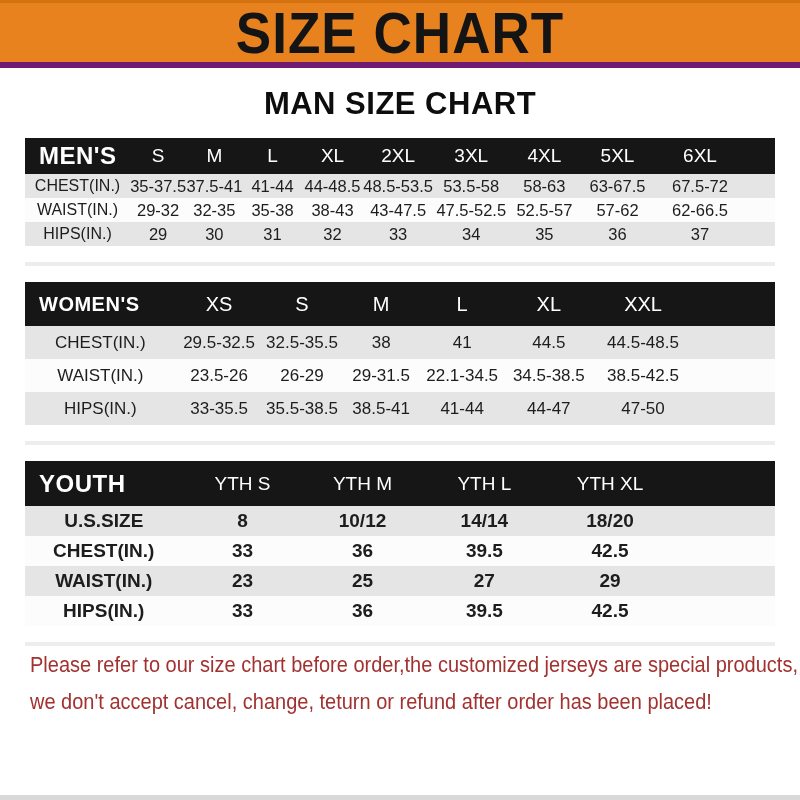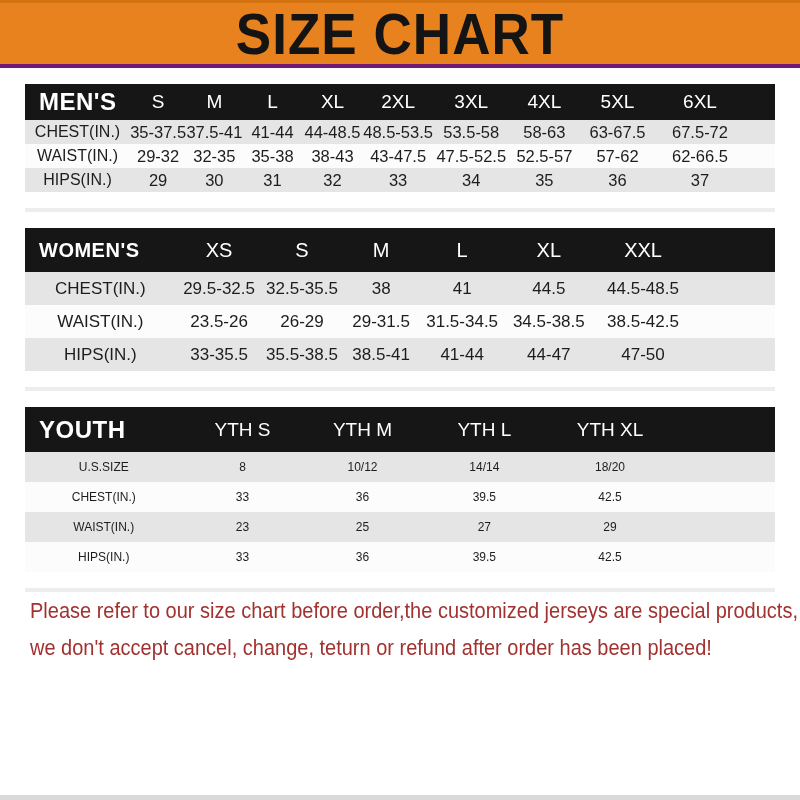--- a/index.html
+++ b/index.html
@@ -7,21 +7,21 @@
     --stripe:#e5e5e5; --row-white:#fcfcfc; --footer-text:#a23230; --edge:#ededed; --bottom-bar:#d9d9d9;
   }
   *{box-sizing:border-box;}
   html,body{margin:0;padding:0;}
   body{
     width:800px;height:800px;overflow:hidden;background:#ffffff;position:relative;
     font-family:"Liberation Sans", sans-serif;color:#1c1c1c;
   }
   .banner{
     height:68px;background:var(--banner-bg);
-    border-top:3px solid #d4720f;border-bottom:4px solid #701a75;
+    border-top:3px solid #d4720f;border-bottom:6px solid #701a75;
     display:flex;align-items:center;justify-content:center;
   }
   .banner-title{
     font-size:52px;font-weight:bold;color:var(--banner-text);
     letter-spacing:1px;transform:scale(1.02,1.12);white-space:nowrap;
   }
   .section-title{
     text-align:center;font-size:31px;line-height:36px;font-weight:bold;color:#0d0d0d;
     letter-spacing:0.5px;
   }
@@ -37,34 +37,35 @@
   tbody tr:nth-child(odd){background:var(--stripe);}
   tbody tr:nth-child(even){background:var(--row-white);}
   .tbl-men thead tr{height:36px;}
   .tbl-men tbody tr{height:24px;}
   .tbl-women thead tr{height:44px;}
   .tbl-women tbody tr{height:33px;}
   .tbl-women th{font-size:20px;}
   .tbl-women tbody td{font-size:17px;}
   .tbl-youth thead tr{height:45px;}
   .tbl-youth tbody tr{height:30px;}
-  .tbl-youth tbody td{font-size:12px;}
+  .tbl-youth tbody td{font-size:19px;font-weight:bold;}
   .table-edge{width:750px;height:4px;margin:0 auto;background:var(--edge);}
   .footer-note{margin-top:1px;padding-left:30px;color:var(--footer-text);}
   .footer-line{font-size:21.5px;line-height:37px;transform:scaleX(0.93);transform-origin:left center;white-space:nowrap;}
   .bottom-bar{position:absolute;left:0;right:0;bottom:0;height:5px;background:var(--bottom-bar);}
 </style>
 </head>
 <body>
 
 <div class="banner">
   <div class="banner-title">SIZE CHART</div>
 </div>
 
 <div>
+  <div class="section-title t-man">MAN SIZE CHART</div>
   <table class="tbl-men">
       <colgroup>
         <col style="width: 14%;">
         <col style="width: 7.5%;">
         <col style="width: 7.5%;">
         <col style="width: 8%;">
         <col style="width: 8%;">
         <col style="width: 9.5%;">
         <col style="width: 10%;">
         <col style="width: 9.5%;">
@@ -165,21 +166,21 @@
           <td>41</td>
           <td>44.5</td>
           <td>44.5-48.5</td>
           <td></td>
         </tr>
         <tr>
           <td class="row-label">WAIST(IN.)</td>
           <td>23.5-26</td>
           <td>26-29</td>
           <td>29-31.5</td>
-          <td>31.5-34.5</td>
+          <td>22.1-34.5</td>
           <td>34.5-38.5</td>
           <td>38.5-42.5</td>
           <td></td>
         </tr>
         <tr>
           <td class="row-label">HIPS(IN.)</td>
           <td>33-35.5</td>
           <td>35.5-38.5</td>
           <td>38.5-41</td>
           <td>41-44</td>

